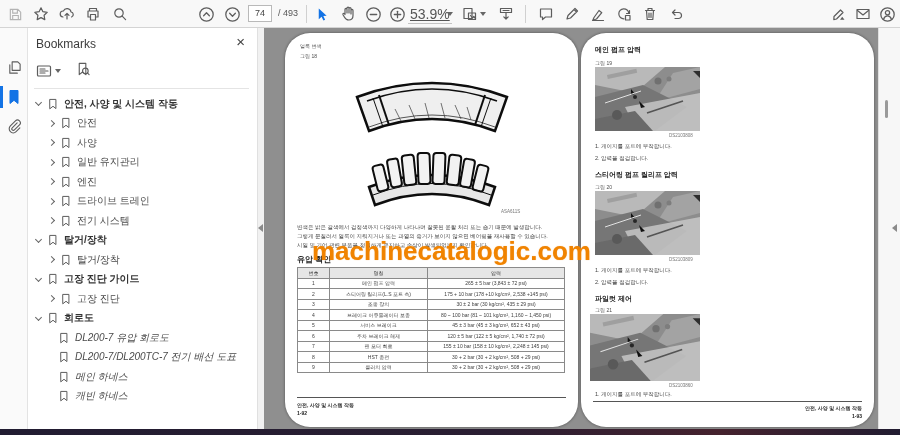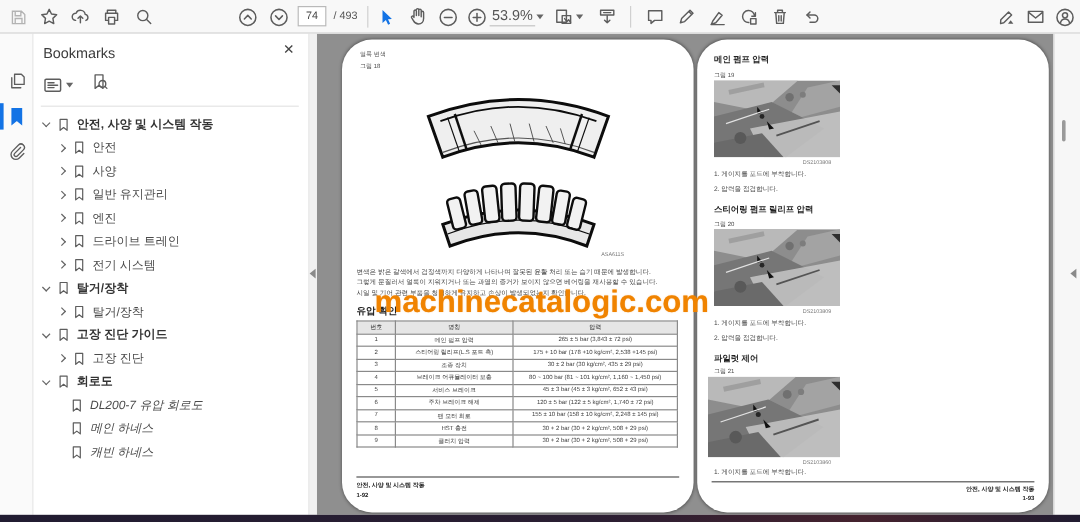--- a/index.html
+++ b/index.html
@@ -10,22 +10,22 @@
   .toolbar { position:absolute; left:0; top:0; width:900px; height:28px;
     background:#f8f8f8; border-bottom:1px solid #d4d4d4; z-index:30; }
   .tbtn { position:absolute; top:5px; width:18px; height:18px; display:flex;
     align-items:center; justify-content:center; cursor:pointer; }
   .tbtn svg { display:block; }
   .tsep { position:absolute; top:5px; width:1px; height:18px; background:#d0d0d0; }
   .pagebox { position:absolute; left:248px; top:5px; width:24px; height:17px;
     background:#fff; border:1px solid #b9b9b9; font-size:9px; color:#444;
     text-align:center; line-height:15px; }
   .pagetotal { position:absolute; left:278px; top:8px; font-size:9px; color:#555; }
-  .zoomfield { position:absolute; left:408px; top:6px; font-size:12px; color:#555;
-    border-bottom:1px solid #c4c4c4; padding:0 2px 1px 2px; }
+  .zoomfield { position:absolute; left:408px; top:6px; font-size:14px; color:#555;
+    border-bottom:1px solid #c4c4c4; padding:0 2px 1px 2px;text-decoration:underline; }
   .caret { display:inline-block; width:0; height:0; border-left:3px solid transparent;
     border-right:3px solid transparent; border-top:4px solid #666; vertical-align:middle; }
   .tcaret { position:absolute; top:12px; }
 
   
   .leftrail { position:absolute; left:0; top:28px; width:28px; height:401px;
     background:#fafafa; border-right:1px solid #e3e3e3; z-index:20; }
   .railbtn { position:absolute; left:5px; width:18px; height:18px; display:flex;
     align-items:center; justify-content:center; cursor:pointer; }
   .activebar { position:absolute; left:0; top:58px; width:3px; height:22px; background:#1373e5; }
@@ -397,20 +397,26 @@
     <div class="bm-item lvl1n">
       <svg class="bmico" width="10" height="12" viewBox="0 0 12 14">
           <path class="ic" d="M2.5 1.5h7v11l-3.5-2.8-3.5 2.8z"></path>
         </svg>
       <span>DL200-7 유압 회로도</span>
       </div>
     <div class="bm-item lvl1n">
       <svg class="bmico" width="10" height="12" viewBox="0 0 12 14">
           <path class="ic" d="M2.5 1.5h7v11l-3.5-2.8-3.5 2.8z"></path>
         </svg>
+      <span>DL200-7/DL200TC-7 전기 배선 도표</span>
+      </div>
+    <div class="bm-item lvl1n">
+      <svg class="bmico" width="10" height="12" viewBox="0 0 12 14">
+          <path class="ic" d="M2.5 1.5h7v11l-3.5-2.8-3.5 2.8z"></path>
+        </svg>
       <span>메인 하네스</span>
       </div>
     <div class="bm-item lvl1n">
       <svg class="bmico" width="10" height="12" viewBox="0 0 12 14">
           <path class="ic" d="M2.5 1.5h7v11l-3.5-2.8-3.5 2.8z"></path>
         </svg>
       <span>캐빈 하네스</span>
       </div>
   </div>
 </div>

